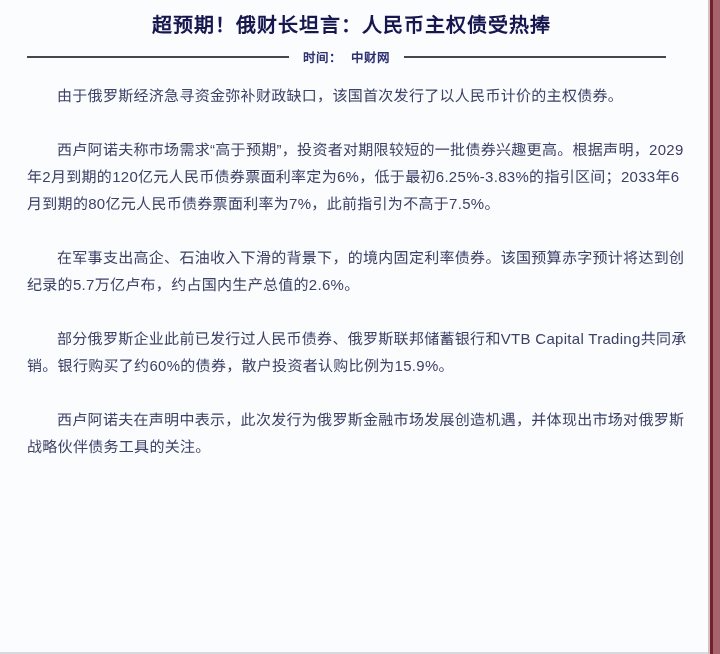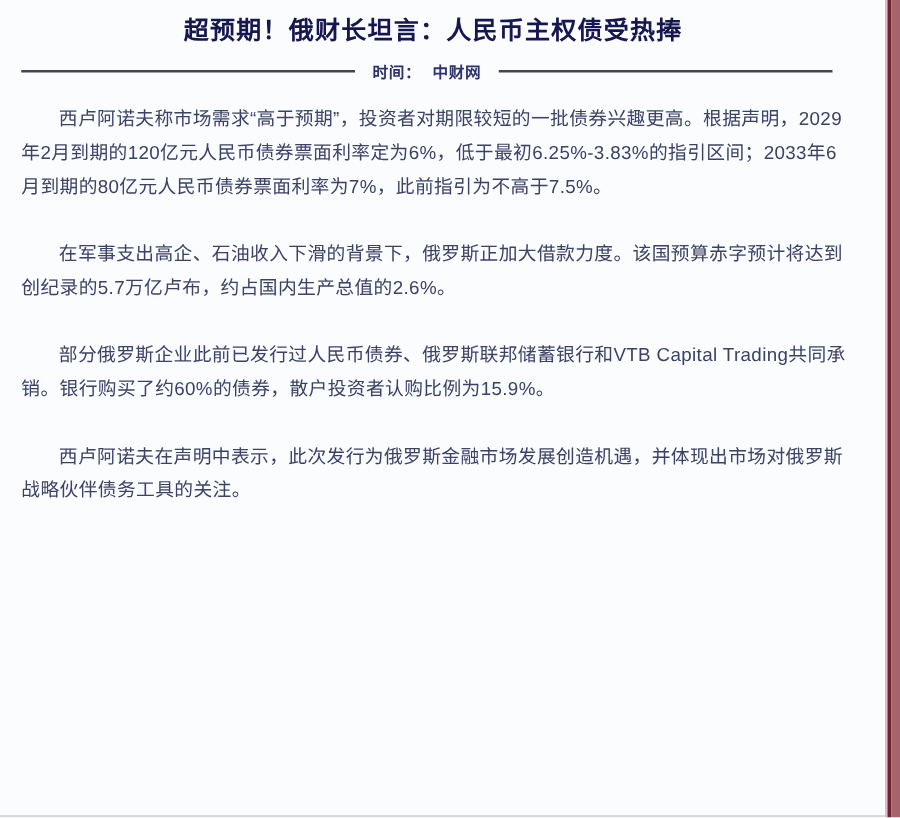--- a/index.html
+++ b/index.html
@@ -27,21 +27,21 @@
   .edge .e2 { width: 3px; }
   .edge .e3 { width: 7px; }
 
   .page {
     position: absolute;
     top: 0;
     left: 0;
     width: 708px;
     height: 654px;
     box-sizing: border-box;
-    padding: 10px 22px 0 17px;
+    padding: 10px 22px 0 27px;
     border-bottom: 2px solid #d9dade;
   }
 
   .article-title {
     margin: 2px 26px 9px 16px;
     text-align: center;
     font-size: 20px;
     line-height: 26px;
     font-weight: bold;
     letter-spacing: 1px;
@@ -88,22 +88,23 @@
   <div class="meta-row">
     <span class="meta-rule rule-left" style="background: rgb(70, 70, 76);"></span>
     <span class="meta-text" style="color: rgb(46, 50, 112);">
       <span>时间：</span>
       <span>中财网</span>
     </span>
     <span class="meta-rule rule-right" style="background: rgb(70, 70, 76);"></span>
   </div>
 
   <div class="article-body" style="color: rgb(60, 65, 102);">
+    <p>由于俄罗斯经济急寻资金弥补财政缺口，该国首次发行了以人民币计价的主权债券。</p>
     <p>西卢阿诺夫称市场需求“高于预期”，投资者对期限较短的一批债券兴趣更高。根据声明，2029年2月到期的120亿元人民币债券票面利率定为6%，低于最初6.25%-3.83%的指引区间；2033年6月到期的80亿元人民币债券票面利率为7%，此前指引为不高于7.5%。</p>
-    <p>在军事支出高企、石油收入下滑的背景下，俄罗斯正加大借款力度。该国预算赤字预计将达到创纪录的5.7万亿卢布，约占国内生产总值的2.6%。</p>
+    <p>在军事支出高企、石油收入下滑的背景下，的境内固定利率债券。该国预算赤字预计将达到创纪录的5.7万亿卢布，约占国内生产总值的2.6%。</p>
     <p>部分俄罗斯企业此前已发行过人民币债券、俄罗斯联邦储蓄银行和VTB Capital Trading共同承销。银行购买了约60%的债券，散户投资者认购比例为15.9%。</p>
     <p>西卢阿诺夫在声明中表示，此次发行为俄罗斯金融市场发展创造机遇，并体现出市场对俄罗斯战略伙伴债务工具的关注。</p>
   </div>
 
 </div>
 
 <div class="edge">
   <span class="e1" style="background: rgb(217, 191, 194);"></span>
   <span class="e2" style="background: rgb(112, 34, 47);"></span>
   <span class="e3" style="background: rgb(167, 99, 108);"></span>

